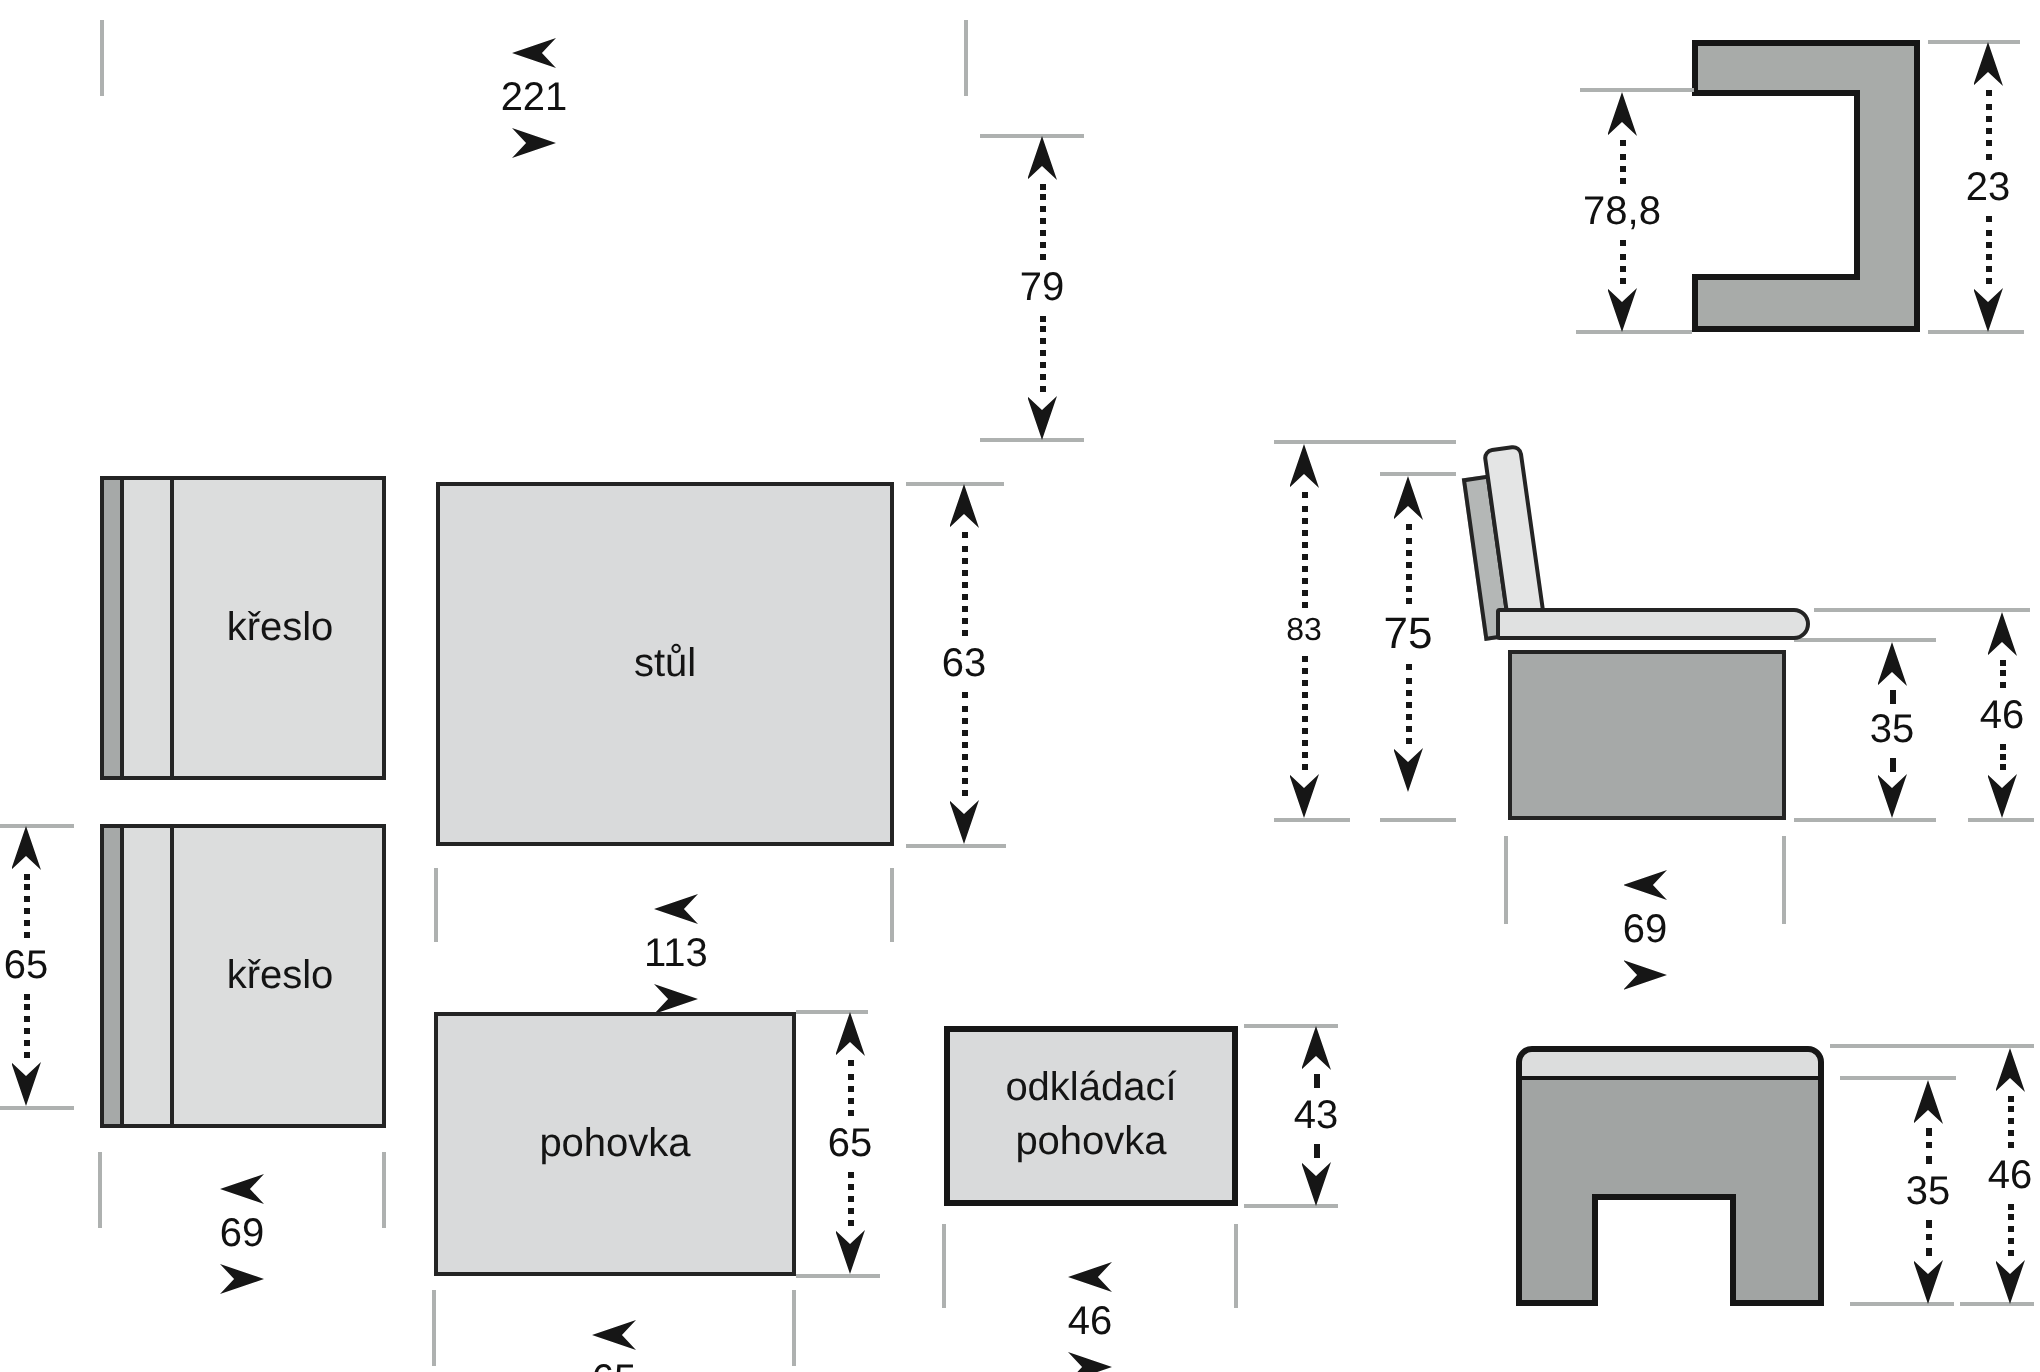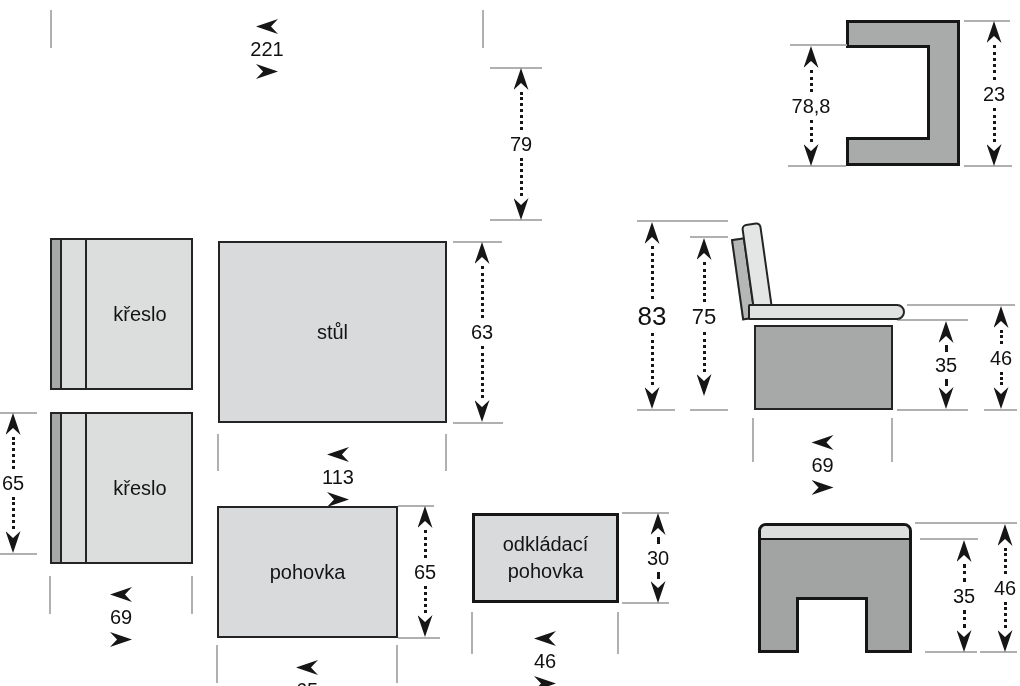--- a/index.html
+++ b/index.html
@@ -175,21 +175,21 @@
       <div>odkládací</div>
       <div>pohovka</div>
     </div>
   </div>
 
   <div class="tick h" style="left:622px;top:512px;width:47px"></div>
   <div class="tick h" style="left:622px;top:602px;width:47px"></div>
   <div class="vdim" style="left:644px;top:513px;width:28px;height:90px">
     <div class="ar up"></div>
     <div class="vshaft"></div>
-    <div class="num">30</div>
+    <div class="num">43</div>
     <div class="vshaft"></div>
     <div class="ar down"></div>
   </div>
 
   <div class="tick v" style="left:471px;top:612px;height:42px"></div>
   <div class="tick v" style="left:617px;top:612px;height:42px"></div>
   <div class="hdim" style="left:472px;top:631px;width:146px;height:23px">
     <div class="ar left"></div>
     <div class="hshaft"></div>
     <div class="num">46</div>
@@ -226,21 +226,21 @@
     <div class="bench-backcushion"></div>
   </div>
   <div class="bench-base"></div>
   <div class="bench-seat"></div>
 
   <div class="tick h" style="left:637px;top:220px;width:91px"></div>
   <div class="tick h" style="left:637px;top:409px;width:38px"></div>
   <div class="vdim" style="left:638px;top:222px;width:28px;height:187px">
     <div class="ar up"></div>
     <div class="vshaft"></div>
-    <div class="num" style="font-size:26px">83</div>
+    <div class="num" style="font-size:16px">83</div>
     <div class="vshaft"></div>
     <div class="ar down"></div>
   </div>
 
   <div class="tick h" style="left:690px;top:236px;width:38px"></div>
   <div class="tick h" style="left:690px;top:409px;width:38px"></div>
   <div class="vdim" style="left:690px;top:238px;width:28px;height:158px">
     <div class="ar up"></div>
     <div class="vshaft"></div>
     <div class="num" style="font-size:22px">75</div>

